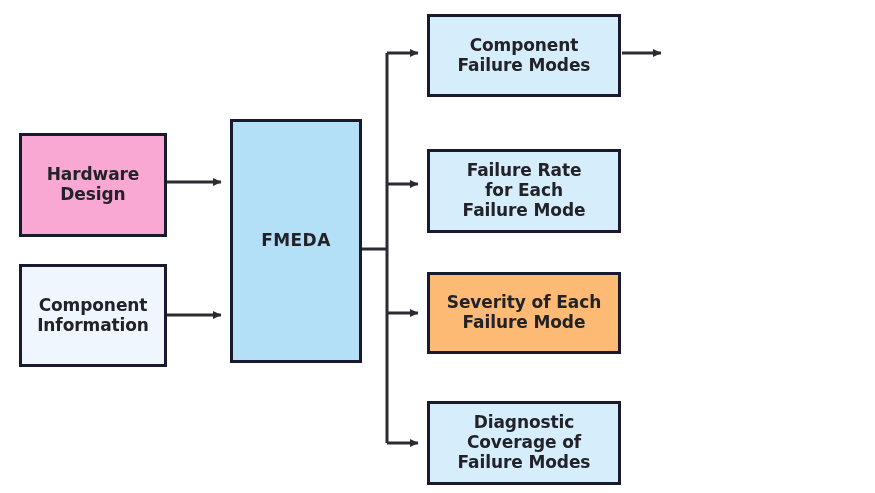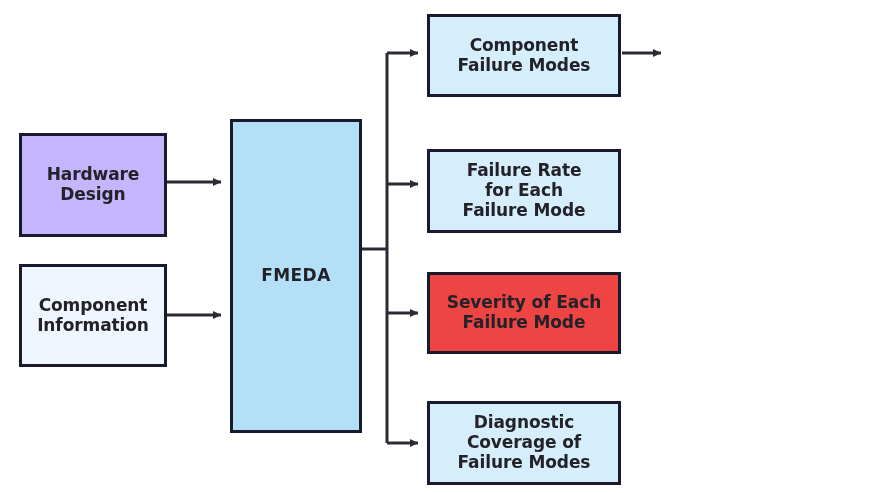--- a/index.html
+++ b/index.html
@@ -28,51 +28,51 @@
     font-weight: bold;
     color: #222228;
     line-height: 1.16;
     letter-spacing: -0.1px;
     white-space: pre-line;
     padding: 0 4px;
   }
   
   #node-hardware-design {
     left: 19px;  top: 133px;  width: 148px; height: 104px;
-    background: #c4b5fd;
+    background: #f9a8d4;
   }
   #node-hardware-design .node-label { font-size: 17px; }
 
   #node-component-information {
     left: 19px;  top: 264px;  width: 148px; height: 103px;
     background: #eff6fd;
   }
   #node-component-information .node-label { font-size: 17px; }
 
   #node-fmeda {
-    left: 230px; top: 119px; width: 132px; height: 314px;
+    left: 230px; top: 119px; width: 132px; height: 244px;
     background: #b3e0f7;
   }
   #node-fmeda .node-label { font-size: 17px; letter-spacing: 0.4px; }
 
   #node-component-failure-modes {
     left: 427px; top: 14px;  width: 194px; height: 83px;
     background: #d6eefc;
   }
   #node-component-failure-modes .node-label { font-size: 17px; }
 
   #node-failure-rate {
     left: 427px; top: 149px; width: 194px; height: 84px;
     background: #d6eefc;
   }
   #node-failure-rate .node-label { font-size: 17px; }
 
   #node-severity {
     left: 427px; top: 272px; width: 194px; height: 82px;
-    background: #ef4444;
+    background: #fdba74;
   }
   #node-severity .node-label { font-size: 17px; }
 
   #node-diagnostic-coverage {
     left: 427px; top: 401px; width: 194px; height: 84px;
     background: #d6eefc;
   }
   #node-diagnostic-coverage .node-label { font-size: 17px; }
 
   #node-classified {

